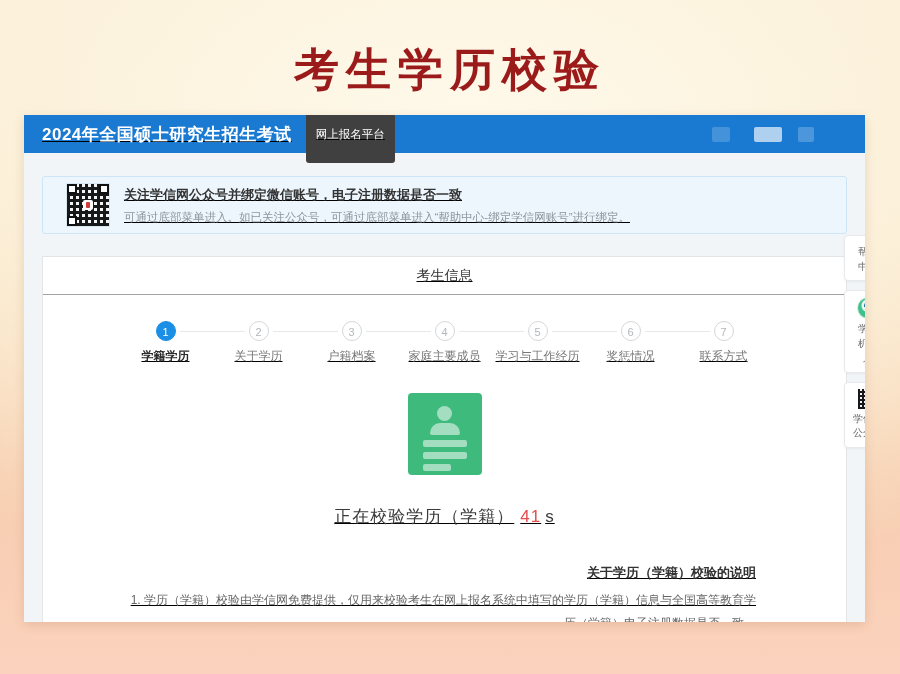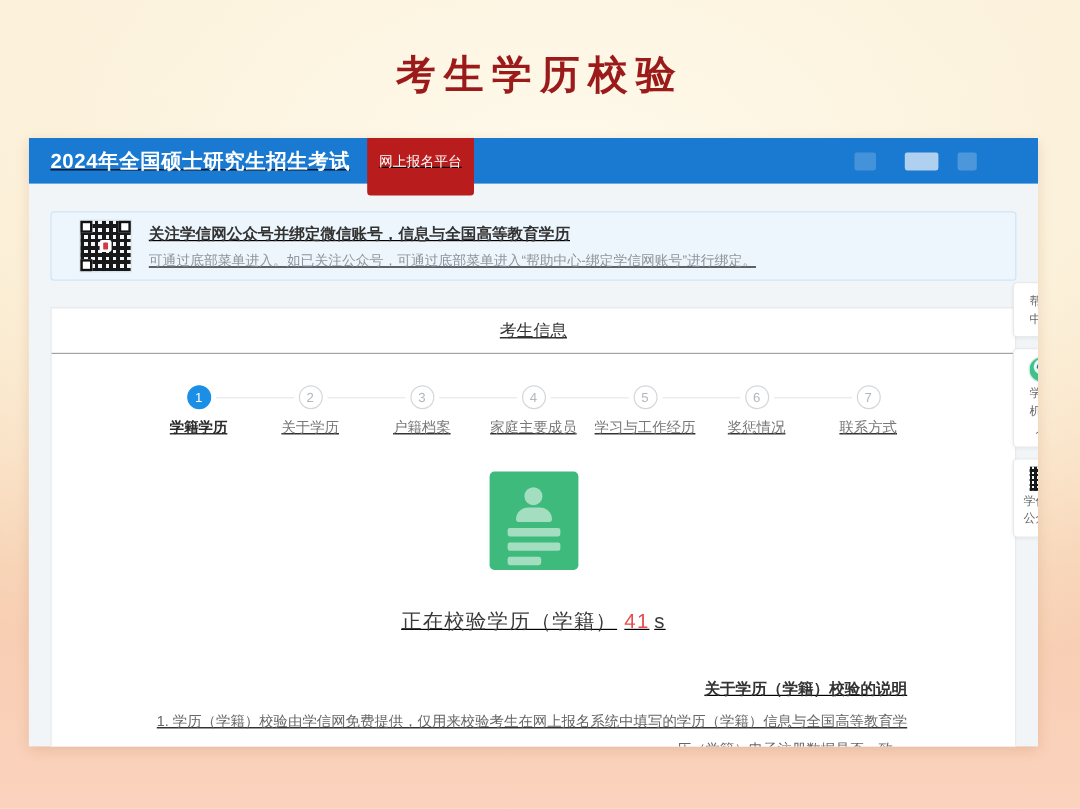--- a/index.html
+++ b/index.html
@@ -7,33 +7,33 @@
     font-family:"Liberation Sans",sans-serif;
     background:
       radial-gradient(120% 90% at 52% 22%, rgba(255,251,238,.95) 0%, rgba(252,243,222,.85) 40%, rgba(250,220,180,0) 75%),
       linear-gradient(180deg,#fbeed6 0%,#f9e2c0 35%,#f7ceb0 70%,#fbd2bd 100%);
     position:relative;
   }
   
   .slide-title{
     position:absolute;top:40px;left:0;width:100%;
     text-align:center;font-family:"Liberation Serif",serif;
-    font-size:33px;font-weight:bold;color:#9b1b1b;letter-spacing:7px;
+    font-size:45px;font-weight:bold;color:#9b1b1b;letter-spacing:7px;
   }
   
   .shot{
     position:absolute;left:24px;top:115px;width:841px;height:507px;
     background:#f2f5f7;overflow:hidden;
     box-shadow:0 3px 10px rgba(170,110,70,.22);
     text-decoration:underline;
   }
   
   .topbar{height:38px;background:#1a7ad2;display:flex;align-items:center;padding:0 0 0 18px;position:relative;}
   .topbar .site-title{color:#fff;font-size:17px;font-weight:bold;letter-spacing:.5px;}
-  .topbar .badge{margin-left:14px;background:#b91c1c;color:#fff;font-size:11.5px;padding:21px 10px;border-radius:3px;}
+  .topbar .badge{margin-left:14px;background:#404040;color:#fff;font-size:11.5px;padding:21px 10px;border-radius:3px;}
   .redact{position:absolute;top:12px;height:15px;border-radius:2px;}
   .redact.r1{right:135px;width:18px;background:rgba(255,255,255,.18);}
   .redact.r2{right:83px;width:28px;background:rgba(255,255,255,.65);}
   .redact.r3{right:51px;width:16px;background:rgba(255,255,255,.22);}
   
   .notice{
     margin:23px 18px 0;height:58px;background:#edf6fd;border:1px solid #cde5f6;border-radius:3px;
     display:flex;align-items:center;padding-left:24px;box-sizing:border-box;
   }
   .qr42{width:42px;height:42px;flex:0 0 42px;position:relative;background:#fff;
@@ -104,21 +104,21 @@
   </div>
 
   <div class="notice">
     <div class="qr42">
       <span class="f tl"></span>
         <span class="f tr"></span>
         <span class="f bl"></span>
         <span class="logo"></span>
     </div>
     <div class="notice-text">
-      <div class="notice-title">关注学信网公众号并绑定微信账号，信息与全国高等教育学历</div>
+      <div class="notice-title">关注学信网公众号并绑定微信账号，电子注册数据是否一致</div>
       <div class="notice-sub">可通过底部菜单进入。如已关注公众号，可通过底部菜单进入“帮助中心-绑定学信网账号”进行绑定。</div>
     </div>
   </div>
 
   <div class="panel">
     <div class="panel-header">考生信息</div>
 
     <div class="steps">
       <div class="step active">
         <span class="circle">1</span>

